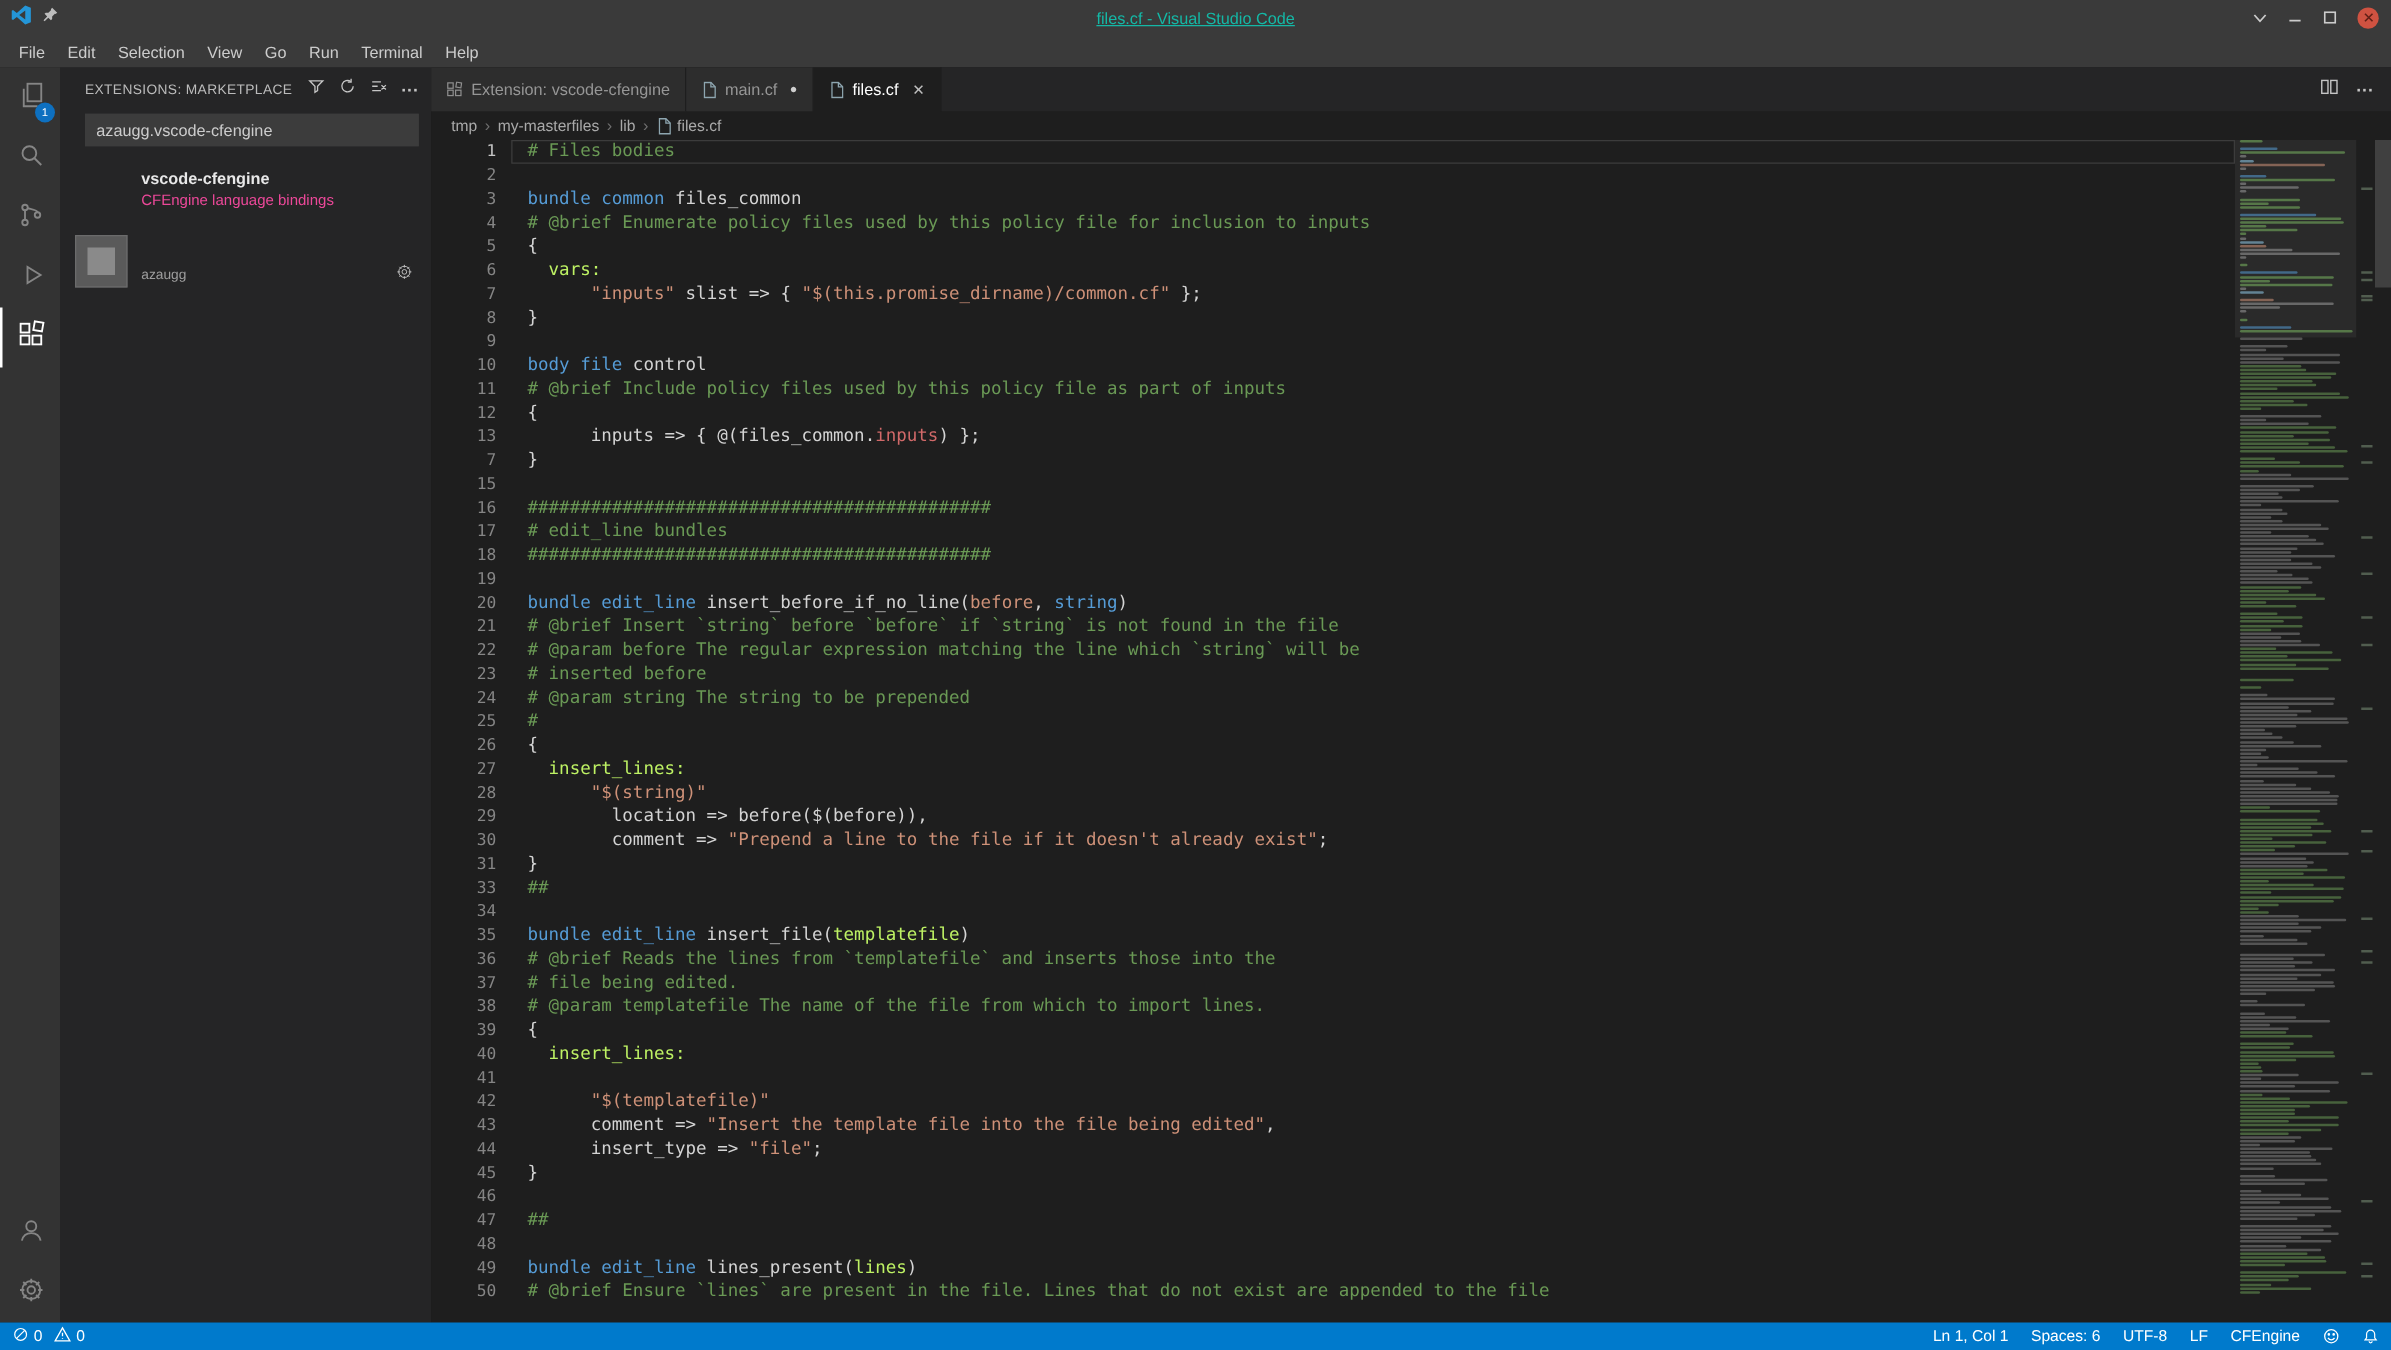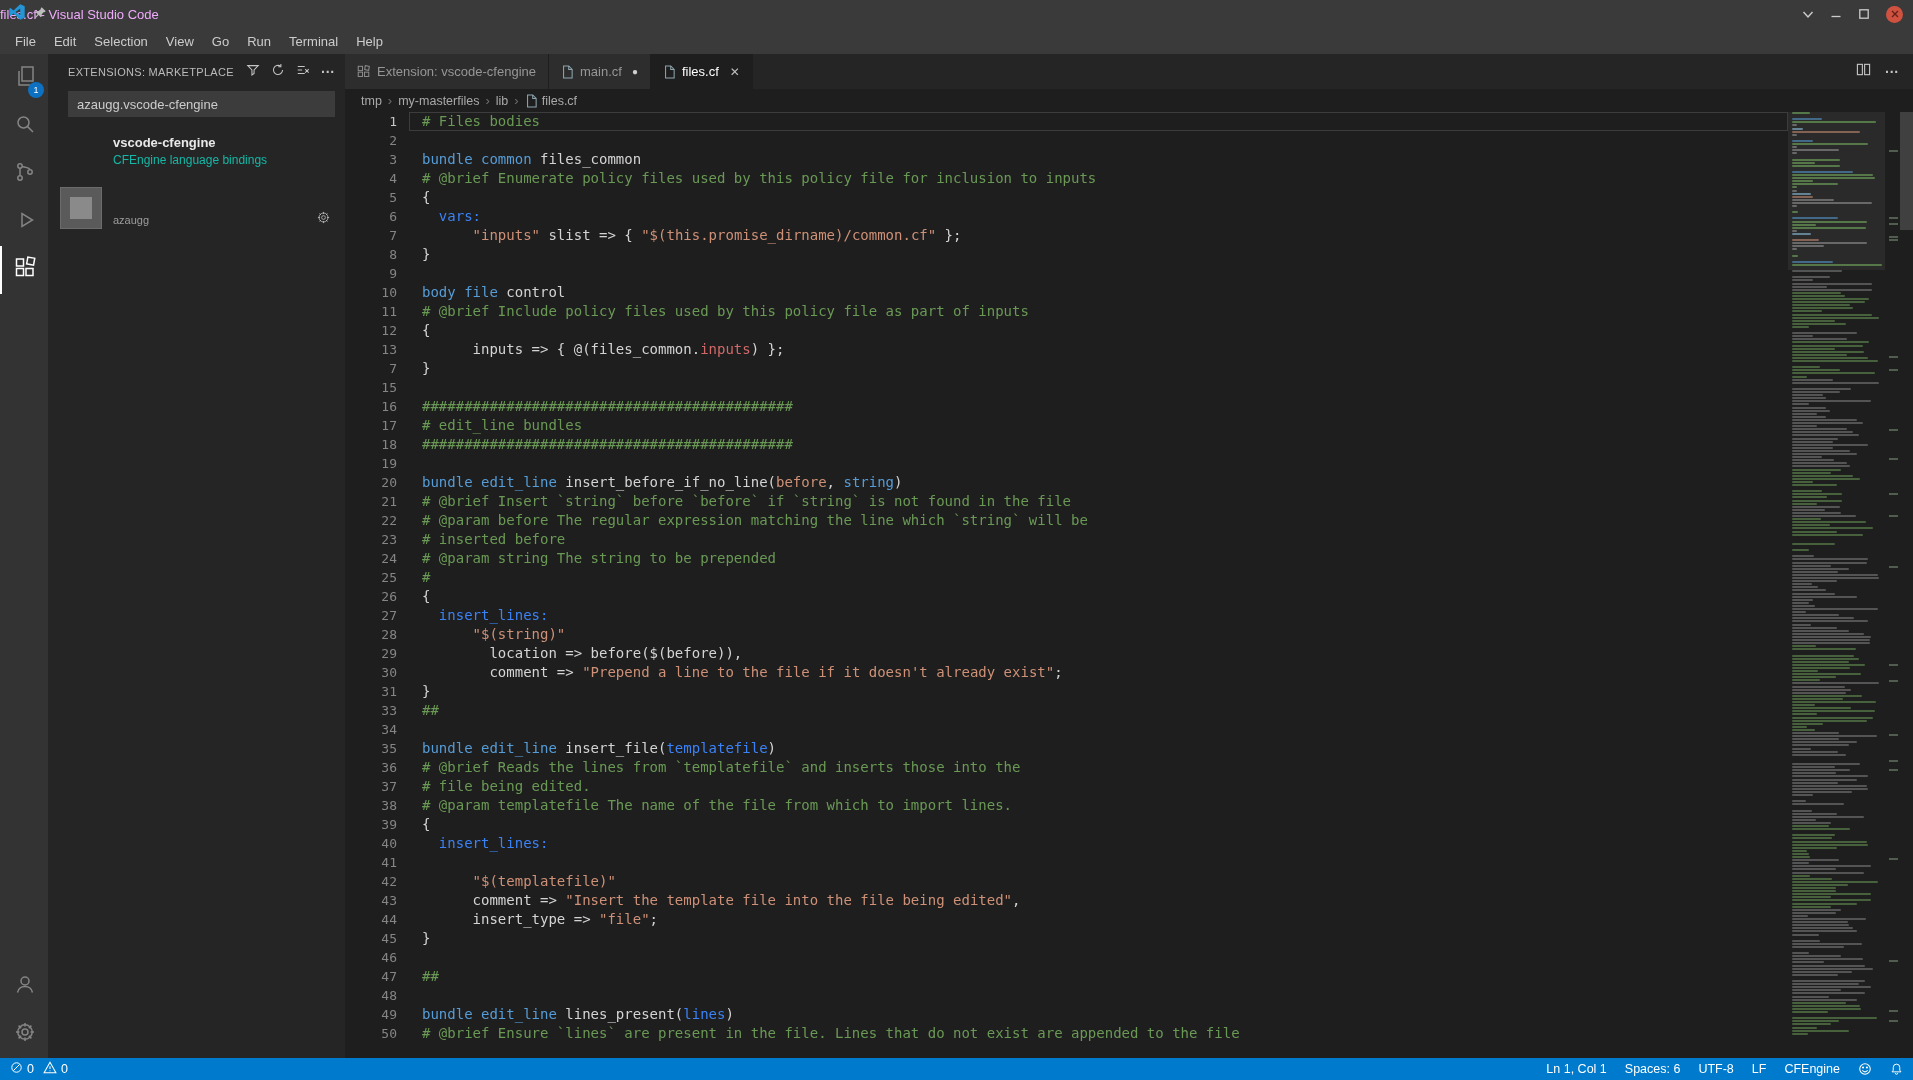--- a/index.html
+++ b/index.html
@@ -3,21 +3,21 @@
 <meta charset="utf-8">
 <style>
   * { box-sizing: border-box; margin: 0; padding: 0; }
   html,body { width:1913px; height:1080px; overflow:hidden; background:#1e1e1e;
     font-family:"Liberation Sans","DejaVu Sans",sans-serif; }
   .window { width:100%; height:100%; display:flex; flex-direction:column; }
 
   
   .titlebar { flex:0 0 28px; background:#3a3a3a; display:flex; align-items:center; position:relative; }
   .tb-left { display:flex; align-items:center; gap:9px; padding-left:9px; z-index:2; }
-  .tb-title { position:absolute; left:0; right:0; text-align:left; color:#f0abfc; font-size:13px; }
+  .tb-title { position:absolute; left:0; right:0; text-align:center; color:#14b8a6; font-size:13px;text-decoration:underline; }
   .tb-right { margin-left:auto; display:flex; align-items:center; gap:16px; padding-right:10px; z-index:2; }
   .win-btn { display:flex; align-items:center; justify-content:center; }
   .win-close { width:17px; height:17px; border-radius:50%; display:flex; align-items:center; justify-content:center; }
 
   
   .menubar { flex:0 0 26px; background:#3a3a3a; display:flex; align-items:center; padding-left:6px; }
   .menu-item { color:#cccccc; font-size:13px; padding:2px 9px; border-radius:4px; cursor:default; }
 
   
   .main { flex:1; display:flex; min-height:0; }
@@ -40,21 +40,21 @@
   .sb-actions svg { stroke:#c5c5c5; fill:none; stroke-width:1.2; }
   .sb-more { color:#c5c5c5; font-size:14px; font-weight:bold; line-height:8px; }
   .sb-search { margin:2px 10px 10px 20px; height:26px; background:#3c3c3c; border:1px solid #3c3c3c;
     color:#cccccc; font-size:13px; padding:0 8px; width:auto; outline:none;
     font-family:"Liberation Sans","DejaVu Sans",sans-serif; }
   .ext-item { display:flex; gap:11px; padding:8px 0 8px 12px;align-items:flex-end; }
   .ext-icon { flex:0 0 42px; height:42px; background:#5a5a5a; border:1px solid #6b6b6b; position:relative; }
   .ext-icon::after { content:""; position:absolute; inset:9px; background:#8a8a8a; }
   .ext-meta { flex:1; display:flex; flex-direction:column; gap:3px; min-width:0; }
   .ext-name { font-size:13px; font-weight:bold; color:#e8e8e8; }
-  .ext-desc { font-size:12px; color:#14b8a6; }
+  .ext-desc { font-size:12px; color:#ec4899; }
   .ext-footer { display:flex; align-items:center; padding-right:14px;margin-top:40px; }
   .ext-author { font-size:11px; color:#9d9d9d; }
   .ext-gear { margin-left:auto; }
   .ext-gear svg { stroke:#c5c5c5; fill:none; stroke-width:1.2; }
 
   
   .editor-group { flex:1; min-width:0; display:flex; flex-direction:column; background:#1e1e1e; }
   .tabbar { flex:0 0 35px; background:#252526; display:flex; align-items:stretch; }
   .tabs { display:flex; }
   .tab { display:flex; align-items:center; gap:7px; padding:0 12px; background:#2d2d2d; color:#969696;
@@ -76,21 +76,21 @@
   .editor { flex:1; position:relative; overflow:hidden;
     font-family:"DejaVu Sans Mono","Liberation Mono",monospace; font-size:14px; }
   .code { position:absolute; top:0; left:0; right:125px; bottom:0; overflow:hidden; }
   .code-line { height:19px; line-height:19px; display:flex; white-space:pre; position:relative; }
   .ln { flex:0 0 52px; width:52px; text-align:right; color:#858585; font-size:13px; }
   .lt { padding-left:25px; }
   .code-line.cur .ln { color:#c6c6c6; }
   .code-line.cur::after { content:""; position:absolute; left:64px; right:0; top:0; bottom:0;
     border:1px solid #3c3c3c; pointer-events:none; }
   .t-cmt { color:#6a9955; } .t-kw { color:#569cd6; } .t-str { color:#ce9178; }
-  .t-red { color:#d16969; } .t-sec { color:#3b82f6; } .t-par { color:#ce9178; }
+  .t-red { color:#d16969; } .t-sec { color:#bef264; } .t-par { color:#ce9178; }
   .t-typ { color:#569cd6; } .t-pln { color:#d4d4d4; }
 
   .minimap { position:absolute; top:0; right:28px; width:97px; bottom:0; }
   .mm-row { position:absolute; height:2px; left:4px; border-radius:1px; }
   .mm-slider { position:absolute; left:0; right:0; top:0; height:158px; background:rgba(121,121,121,.14); }
   .overview { position:absolute; top:0; right:0; width:28px; bottom:0; }
   .ov-mark { position:absolute; right:15px; width:9px; height:2px; background:rgba(145,170,140,.45); }
   .scroll-thumb { position:absolute; top:0; right:0; width:13px; height:118px; background:rgba(121,121,121,.38); }
 
   

